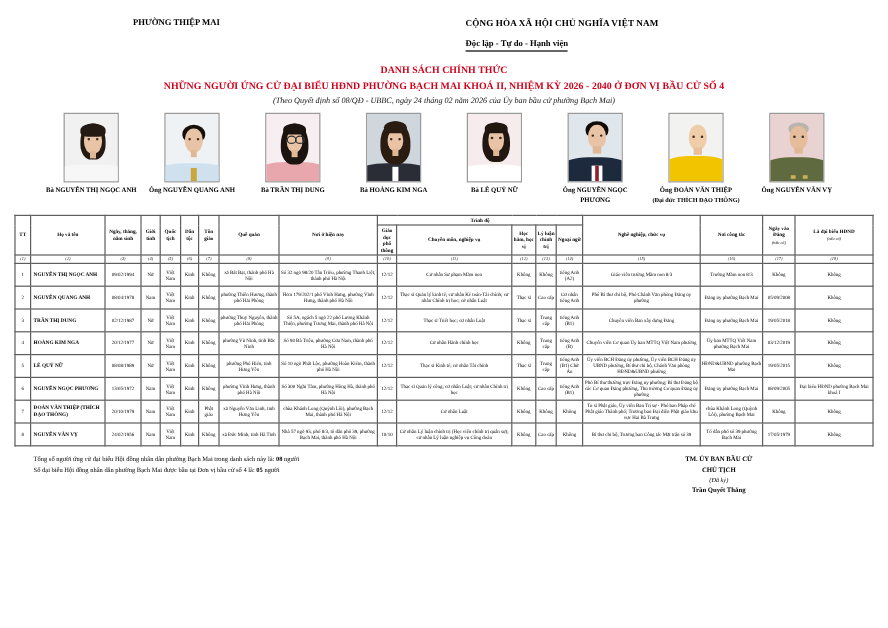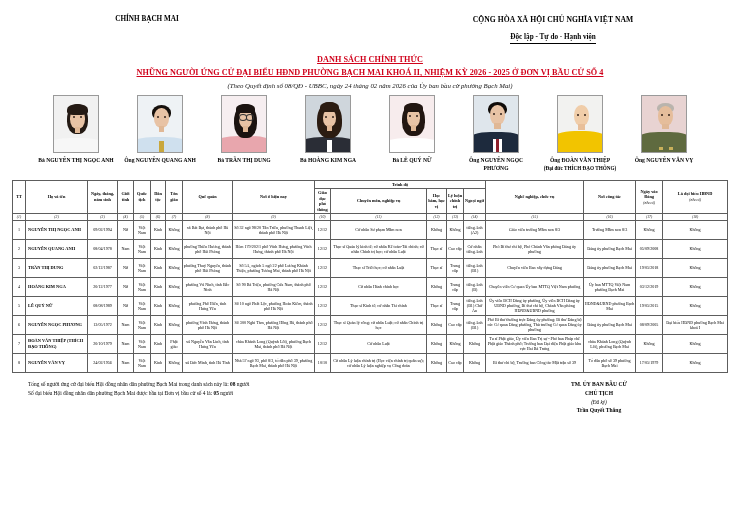--- a/index.html
+++ b/index.html
@@ -8,29 +8,29 @@
     background:#ffffff;
     font-family:"Liberation Serif", serif;
     color:#000;
     overflow:hidden;
   }
   .page{width:740px;height:523px;position:relative;box-sizing:border-box;padding:14px 12px 0 12px;}
 
   
   .hdr{display:flex;justify-content:space-between;align-items:flex-start;padding:0 10px;}
   .hdr-left{width:250px;text-align:center;}
-  .hdr-right{width:330px;text-align:center;}
+  .hdr-right{width:330px;}
   .hdr-line1{font-size:7.2px;font-weight:bold;letter-spacing:.1px;line-height:1.45;}
   .hdr-line2{font-size:7.2px;font-weight:bold;line-height:1.45;}
   .hdr-right .hdr-line1{font-size:7.6px;}
   .motto{font-size:7.2px;font-weight:bold;display:inline-block;border-bottom:1px solid #000;padding-bottom:1px;line-height:1.4;}
 
   
   .titles{text-align:center;margin-top:10px;}
-  .t-red{color:#d0021b;font-weight:bold;font-size:8.2px;line-height:1.55;letter-spacing:.05px;text-decoration:underline;}
+  .t-red{color:#d0021b;font-weight:bold;font-size:8.2px;line-height:1.55;letter-spacing:.05px;}
   .t-blue{color:#1f3d99;font-weight:bold;font-size:7.6px;line-height:1.6;margin-top:3px;}
   .t-ital{font-style:italic;font-size:6.8px;margin-top:3px;color:#111;}
 
   
   .photos{display:flex;justify-content:center;align-items:flex-start;gap:8px;margin-top:6px;padding:0 22px;}
   .cand{width:76px;display:flex;flex-direction:column;align-items:center;}
   .frame{width:46px;height:58px;border:1px solid #9a9a9a;box-sizing:border-box;overflow:hidden;background:#eee;position:relative;}
   .cand-name{font-size:5.6px;font-weight:bold;text-align:center;margin-top:4px;line-height:1.35;}
   .cand-sub{font-size:5.2px;font-weight:bold;text-align:center;line-height:1.3;}
 
@@ -58,31 +58,31 @@
   .foot-right{width:230px;text-align:center;font-size:5.6px;line-height:1.6;font-weight:bold;}
   .foot-right .ital{font-style:italic;font-weight:normal;font-size:5.2px;}
 </style>
 </head>
 <body>
 
 <div class="page">
 
   <div class="hdr">
     <div class="hdr-left">
-      <div class="hdr-line2">CHÍNH BẠCH MAI</div>
+      <div class="hdr-line2">PHƯỜNG THIỆP MAI</div>
     </div>
     <div class="hdr-right">
       <div class="hdr-line1">CỘNG HÒA XÃ HỘI CHỦ NGHĨA VIỆT NAM</div>
       <div class="motto">Độc lập - Tự do - Hạnh viện</div>
     </div>
   </div>
 
   <div class="titles">
     <div class="t-red">DANH SÁCH CHÍNH THỨC</div>
-    <div class="t-red">NHỮNG NGƯỜI ỨNG CỬ ĐẠI BIỂU HĐND PHƯỜNG BẠCH MAI KHOÁ II, NHIỆM KỲ 2026 - 2025 Ở ĐƠN VỊ BẦU CỬ SỐ 4</div>
+    <div class="t-red">NHỮNG NGƯỜI ỨNG CỬ ĐẠI BIỂU HĐND PHƯỜNG BẠCH MAI KHOÁ II, NHIỆM KỲ 2026 - 2040 Ở ĐƠN VỊ BẦU CỬ SỐ 4</div>
     <div class="t-ital">(Theo Quyết định số 08/QĐ - UBBC, ngày 24 tháng 02 năm 2026 của Ủy ban bầu cử phường Bạch Mai)</div>
   </div>
 
   <div class="photos">
 
     <div class="cand">
       <div class="frame">
         <div class="bg" style="background:#f1f1f1"></div>
         <div class="body" style="height:14px;background:#f7f7f7;"></div>
         <div class="hair" style="left:13px;top:8px;width:21px;height:30px;background:#241a14;"></div>

